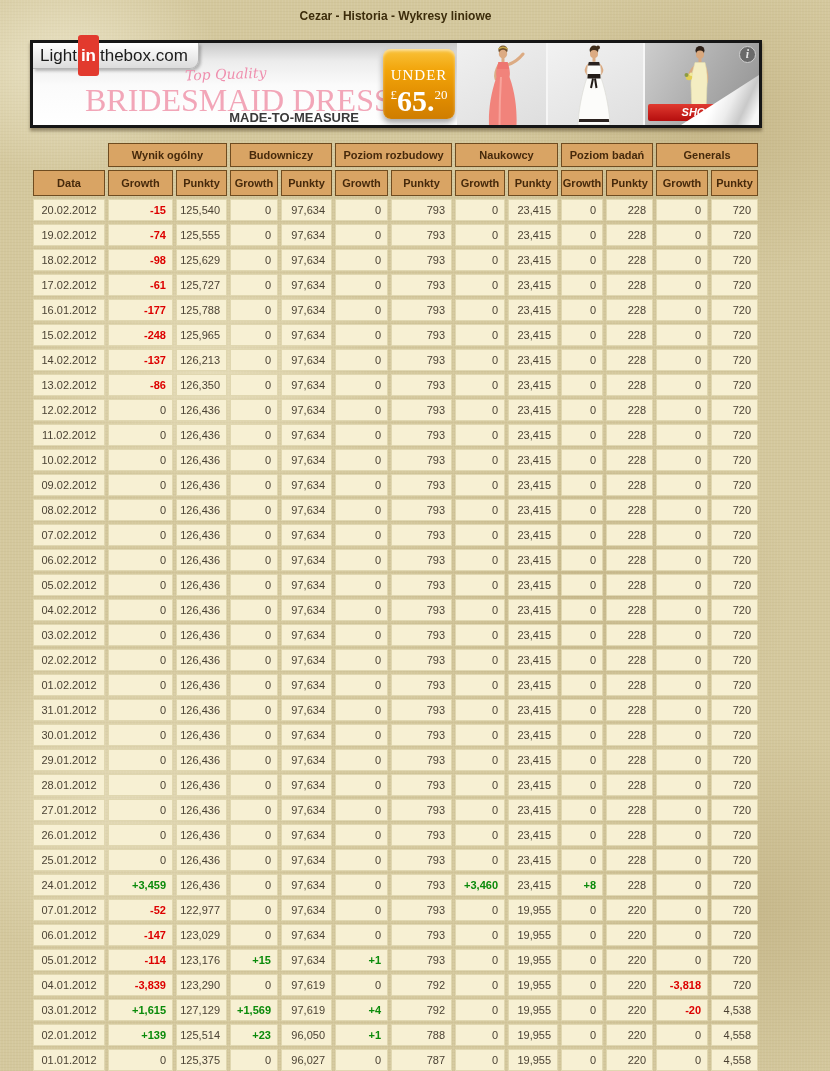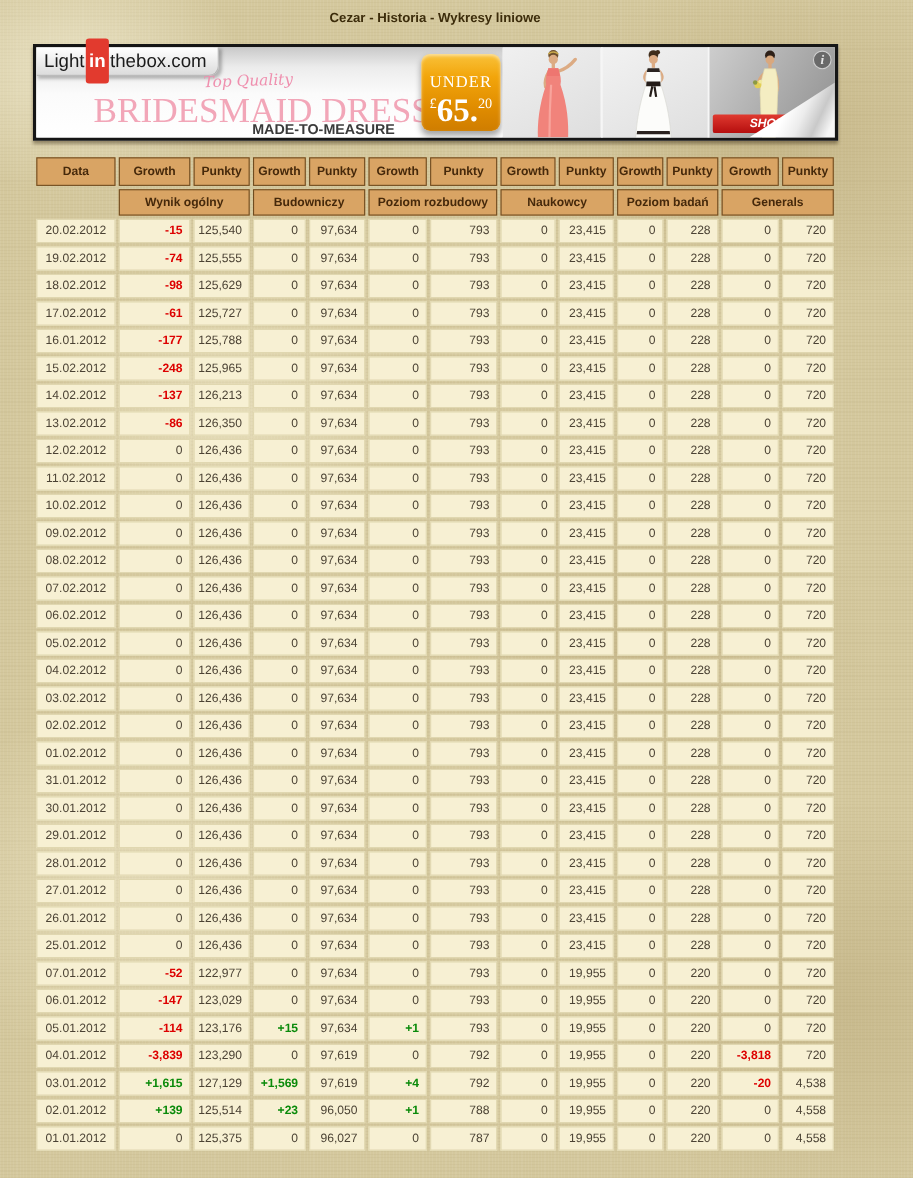--- a/index.html
+++ b/index.html
@@ -194,43 +194,43 @@
       <col style="width:61px">
         <col style="width:50px">
         <col style="width:50px">
       <col style="width:42px">
         <col style="width:47px">
         <col style="width:52px">
       <col style="width:47px">
     </colgroup>
     <thead>
       <tr>
+        <th class="sp"></th>
+        <th class="gh" colspan="2">Wynik ogólny</th>
+        <th class="gh" colspan="2">Budowniczy</th>
+        <th class="gh" colspan="2">Poziom rozbudowy</th>
+        <th class="gh" colspan="2">Naukowcy</th>
+        <th class="gh" colspan="2">Poziom badań</th>
+        <th class="gh" colspan="2">Generals</th>
+      </tr>
+      <tr>
         <th class="ch">Data</th>
         <th class="ch">Growth</th>
         <th class="ch">Punkty</th>
         <th class="ch">Growth</th>
         <th class="ch">Punkty</th>
         <th class="ch">Growth</th>
         <th class="ch">Punkty</th>
         <th class="ch">Growth</th>
         <th class="ch">Punkty</th>
         <th class="ch">Growth</th>
         <th class="ch">Punkty</th>
         <th class="ch">Growth</th>
         <th class="ch">Punkty</th>
       </tr>
-      <tr>
-        <th class="sp"></th>
-        <th class="gh" colspan="2">Wynik ogólny</th>
-        <th class="gh" colspan="2">Budowniczy</th>
-        <th class="gh" colspan="2">Poziom rozbudowy</th>
-        <th class="gh" colspan="2">Naukowcy</th>
-        <th class="gh" colspan="2">Poziom badań</th>
-        <th class="gh" colspan="2">Generals</th>
-      </tr>
     </thead>
     <tbody>
         <tr>
           <td class="c-date">20.02.2012</td>
           <td class="c-num neg">-15</td>
           <td class="c-num">125,540</td>
           <td class="c-num">0</td>
           <td class="c-num">97,634</td>
           <td class="c-num">0</td>
           <td class="c-num">793</td>
@@ -620,20 +620,35 @@
           <td class="c-date">25.01.2012</td>
           <td class="c-num">0</td>
           <td class="c-num">126,436</td>
           <td class="c-num">0</td>
           <td class="c-num">97,634</td>
           <td class="c-num">0</td>
           <td class="c-num">793</td>
           <td class="c-num">0</td>
           <td class="c-num">23,415</td>
           <td class="c-num">0</td>
+          <td class="c-num">228</td>
+          <td class="c-num">0</td>
+          <td class="c-num">720</td>
+        </tr>
+        <tr>
+          <td class="c-date">24.01.2012</td>
+          <td class="c-num pos">+3,459</td>
+          <td class="c-num">126,436</td>
+          <td class="c-num">0</td>
+          <td class="c-num">97,634</td>
+          <td class="c-num">0</td>
+          <td class="c-num">793</td>
+          <td class="c-num pos">+3,460</td>
+          <td class="c-num">23,415</td>
+          <td class="c-num pos">+8</td>
           <td class="c-num">228</td>
           <td class="c-num">0</td>
           <td class="c-num">720</td>
         </tr>
         <tr>
           <td class="c-date">07.01.2012</td>
           <td class="c-num neg">-52</td>
           <td class="c-num">122,977</td>
           <td class="c-num">0</td>
           <td class="c-num">97,634</td>

